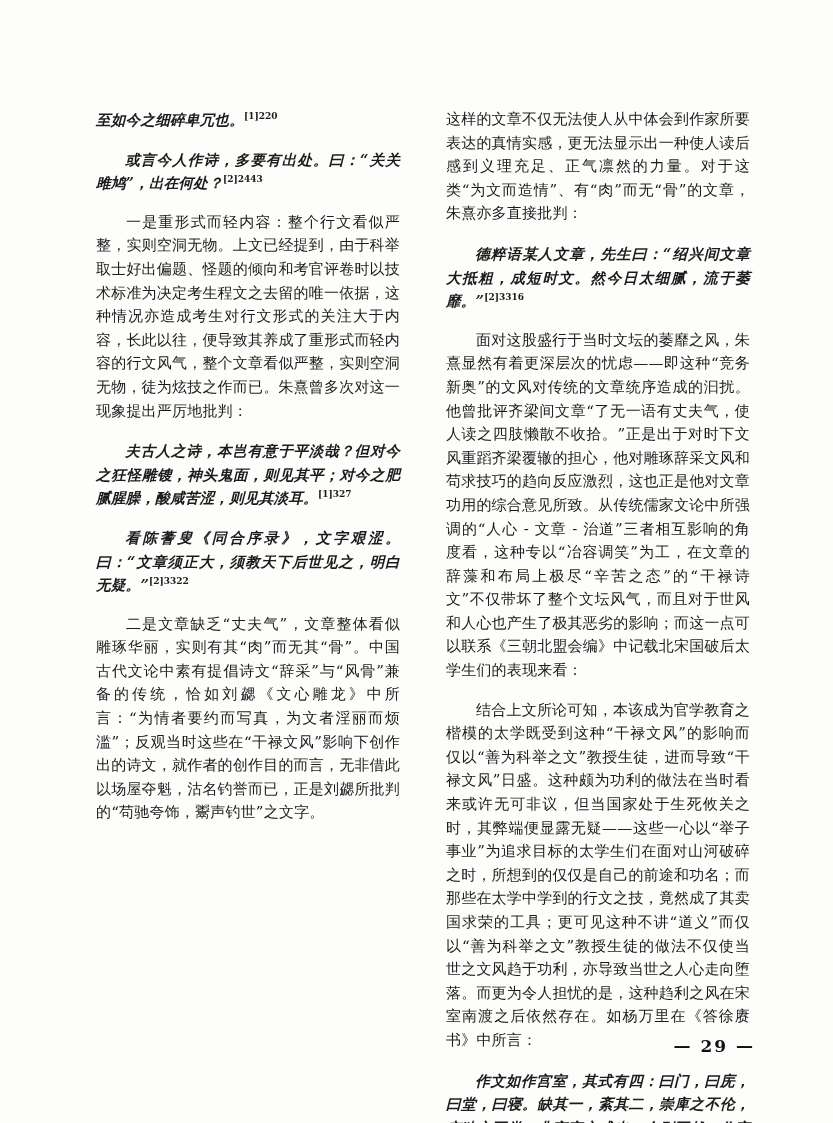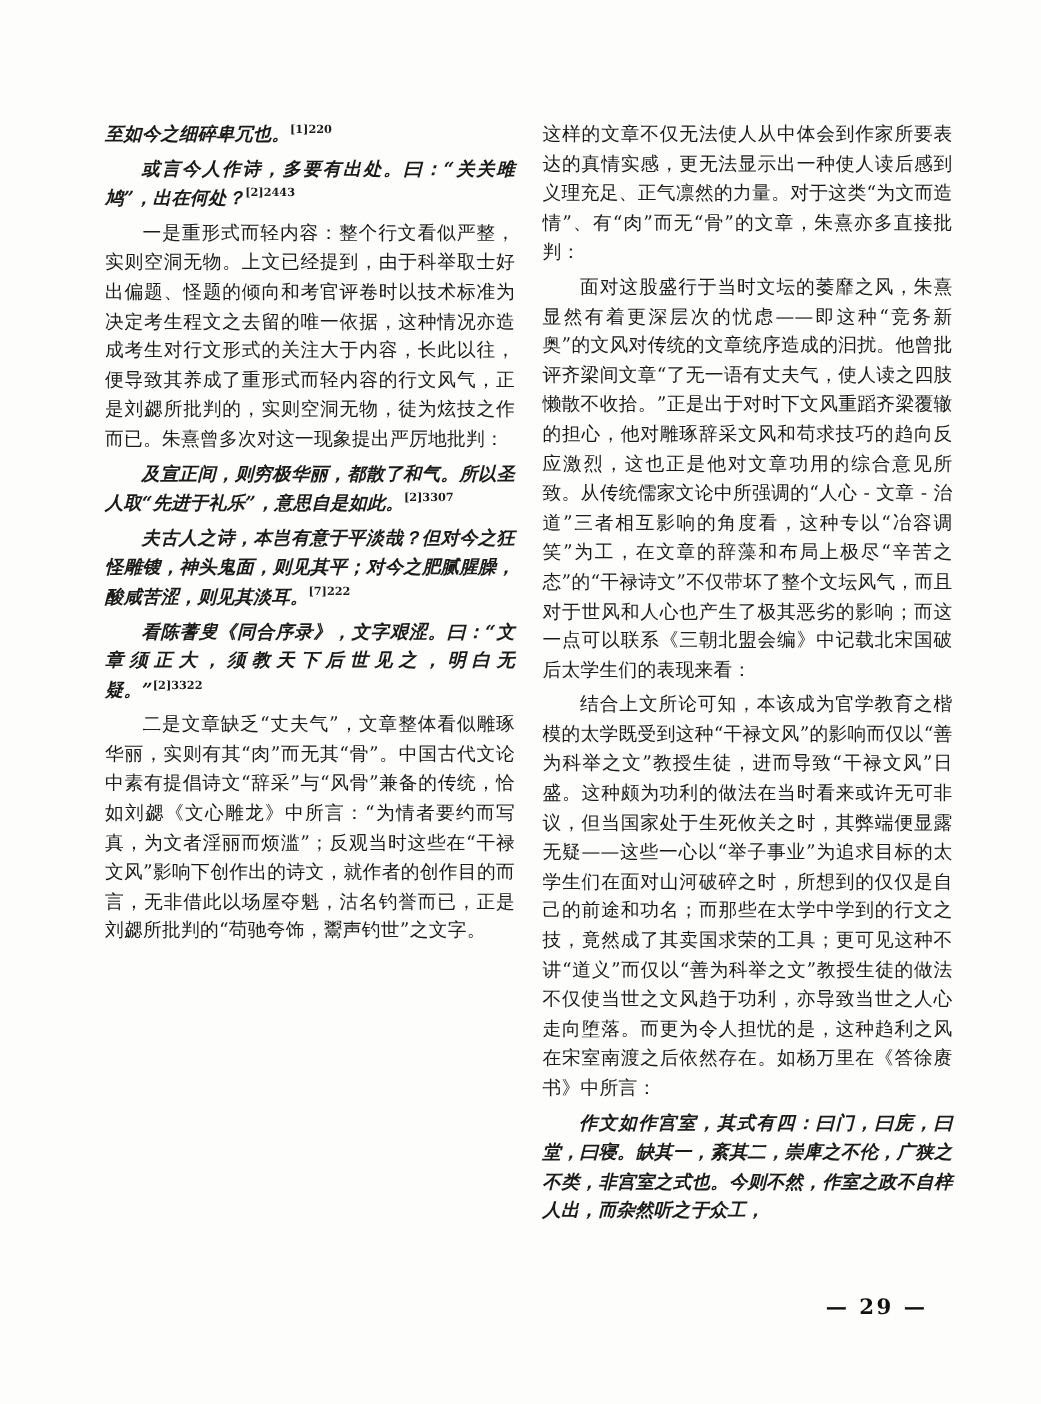--- a/index.html
+++ b/index.html
@@ -18,61 +18,61 @@
     gap:14px;
   }
   .col{
     width:336px;
     font-size:15px;
     line-height:23.6px;
     text-align:justify;
     text-justify:inter-character;
     letter-spacing:0.2px;
   }
-  .col p{margin:4px;}
+  .col p{margin:16px;}
   p.body, p.quote{text-indent:2em;}
   p.body-cont, p.quote-cont{text-indent:0;}
   p.quote, p.quote-cont{
     font-style:italic;
     font-size:14.6px;
     font-weight:600;
   }
   sup.cite{
     font-size:9px;
     font-style:normal;
     font-weight:bold;
     letter-spacing:0;
     line-height:0;
     vertical-align:super;
   }
   .page-number{
     position:absolute;
-    right:91px;
+    right:78px;
     top:1036px;
     font-size:17px;
     font-weight:bold;
     letter-spacing:2px;
     color:#111;
   }
 </style>
 </head>
 <body>
 
 <div class="page">
   <div class="columns">
     <div class="col" id="col-left">
         <p class="quote-cont">至如今之细碎卑冗也。<sup class="cite">[1]220</sup></p>
         <p class="quote">或言今人作诗，多要有出处。曰：“关关雎鸠”，出在何处？<sup class="cite">[2]2443</sup></p>
-        <p class="body">一是重形式而轻内容：整个行文看似严整，实则空洞无物。上文已经提到，由于科举取士好出偏题、怪题的倾向和考官评卷时以技术标准为决定考生程文之去留的唯一依据，这种情况亦造成考生对行文形式的关注大于内容，长此以往，便导致其养成了重形式而轻内容的行文风气，正是刘勰所批判的，实则空洞无物，徒为炫技之作而已。朱熹曾多次对这一现象提出严厉地批判：</p>
-        <p class="quote">及宣正间，则穷极华丽，都散了和气。所以圣人取“先进于礼乐”，意思自是如此。<sup class="cite">[2]3307</sup></p>
-        <p class="quote">夫古人之诗，本岂有意于平淡哉？但对今之狂怪雕锼，神头鬼面，则见其平；对今之肥腻腥臊，酸咸苦涩，则见其淡耳。<sup class="cite">[7]222</sup></p>
+        <p class="body">一是重形式而轻内容：整个行文看似严整，实则空洞无物。上文已经提到，由于科举取士好出偏题、怪题的倾向和考官评卷时以技术标准为决定考生程文之去留的唯一依据，这种情况亦造成考生对行文形式的关注大于内容，长此以往，便导致其养成了重形式而轻内容的行文风气，整个文章看似严整，实则空洞无物，徒为炫技之作而已。朱熹曾多次对这一现象提出严厉地批判：</p>
+        <p class="quote">夫古人之诗，本岂有意于平淡哉？但对今之狂怪雕锼，神头鬼面，则见其平；对今之肥腻腥臊，酸咸苦涩，则见其淡耳。<sup class="cite">[1]327</sup></p>
         <p class="quote">看陈蓍叟《同合序录》，文字艰涩。曰：“文章须正大，须教天下后世见之，明白无疑。”<sup class="cite">[2]3322</sup></p>
         <p class="body">二是文章缺乏“丈夫气”，文章整体看似雕琢华丽，实则有其“肉”而无其“骨”。中国古代文论中素有提倡诗文“辞采”与“风骨”兼备的传统，恰如刘勰《文心雕龙》中所言：“为情者要约而写真，为文者淫丽而烦滥”；反观当时这些在“干禄文风”影响下创作出的诗文，就作者的创作目的而言，无非借此以场屋夺魁，沽名钓誉而已，正是刘勰所批判的“苟驰夸饰，鬻声钓世”之文字。</p>
       </div>
     <div class="col" id="col-right">
         <p class="body-cont">这样的文章不仅无法使人从中体会到作家所要表达的真情实感，更无法显示出一种使人读后感到义理充足、正气凛然的力量。对于这类“为文而造情”、有“肉”而无“骨”的文章，朱熹亦多直接批判：</p>
+        <p class="quote">德粹语某人文章，先生曰：“绍兴间文章大抵粗，成短时文。然今日太细腻，流于萎靡。”<sup class="cite">[2]3316</sup></p>
         <p class="body">面对这股盛行于当时文坛的萎靡之风，朱熹显然有着更深层次的忧虑——即这种“竞务新奥”的文风对传统的文章统序造成的汩扰。他曾批评齐梁间文章“了无一语有丈夫气，使人读之四肢懒散不收拾。”正是出于对时下文风重蹈齐梁覆辙的担心，他对雕琢辞采文风和苟求技巧的趋向反应激烈，这也正是他对文章功用的综合意见所致。从传统儒家文论中所强调的“人心 - 文章 - 治道”三者相互影响的角度看，这种专以“冶容调笑”为工，在文章的辞藻和布局上极尽“辛苦之态”的“干禄诗文”不仅带坏了整个文坛风气，而且对于世风和人心也产生了极其恶劣的影响；而这一点可以联系《三朝北盟会编》中记载北宋国破后太学生们的表现来看：</p>
         <p class="body">结合上文所论可知，本该成为官学教育之楷模的太学既受到这种“干禄文风”的影响而仅以“善为科举之文”教授生徒，进而导致“干禄文风”日盛。这种颇为功利的做法在当时看来或许无可非议，但当国家处于生死攸关之时，其弊端便显露无疑——这些一心以“举子事业”为追求目标的太学生们在面对山河破碎之时，所想到的仅仅是自己的前途和功名；而那些在太学中学到的行文之技，竟然成了其卖国求荣的工具；更可见这种不讲“道义”而仅以“善为科举之文”教授生徒的做法不仅使当世之文风趋于功利，亦导致当世之人心走向堕落。而更为令人担忧的是，这种趋利之风在宋室南渡之后依然存在。如杨万里在《答徐赓书》中所言：</p>
         <p class="quote">作文如作宫室，其式有四：曰门，曰庑，曰堂，曰寝。缺其一，紊其二，崇庳之不伦，广狭之不类，非宫室之式也。今则不然，作室之政不自梓人出，而杂然听之于众工，</p>
       </div>
   </div>
   <div class="page-number">— 29 —</div>
 </div>
 
 </body></html>

